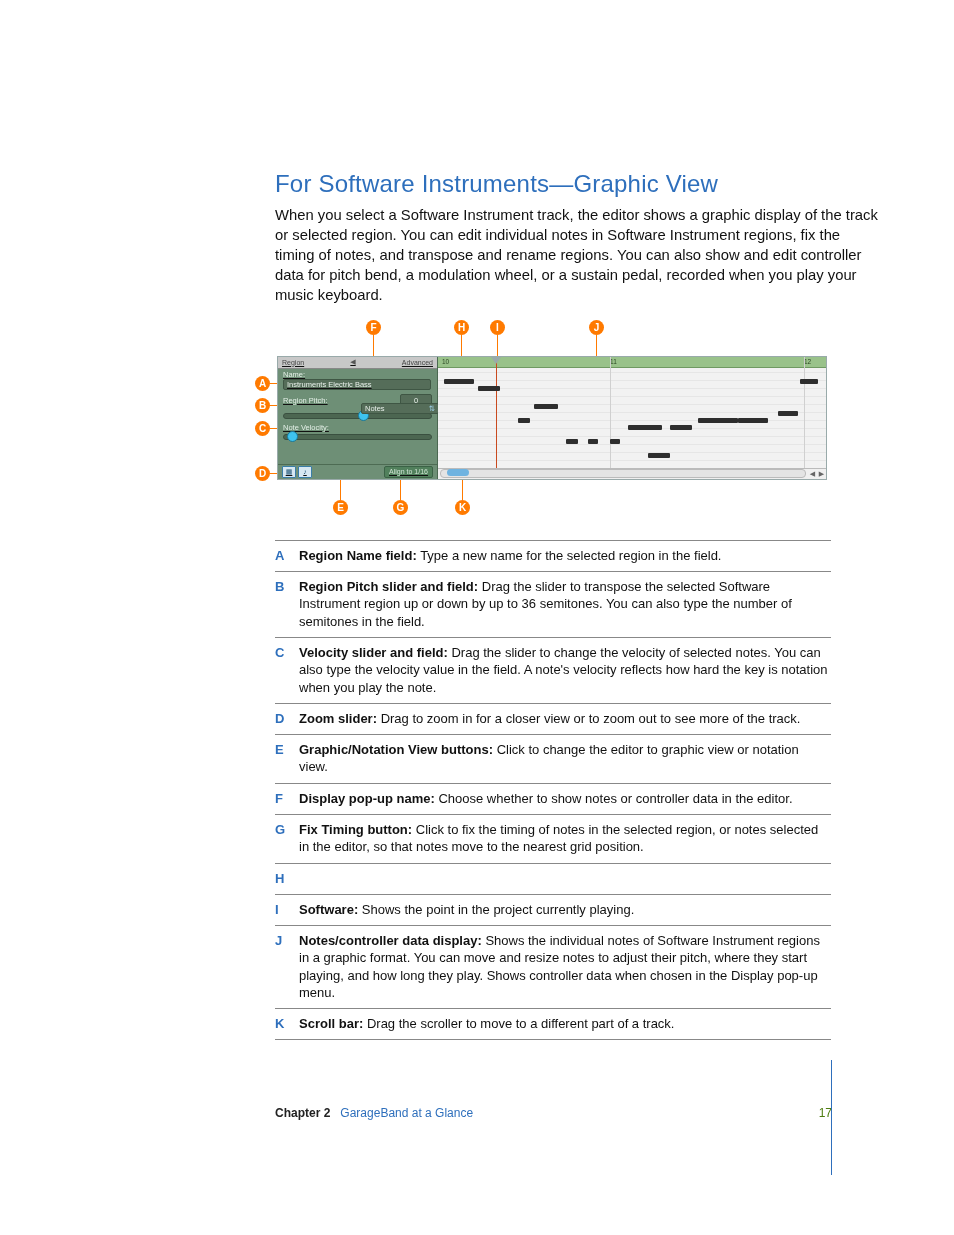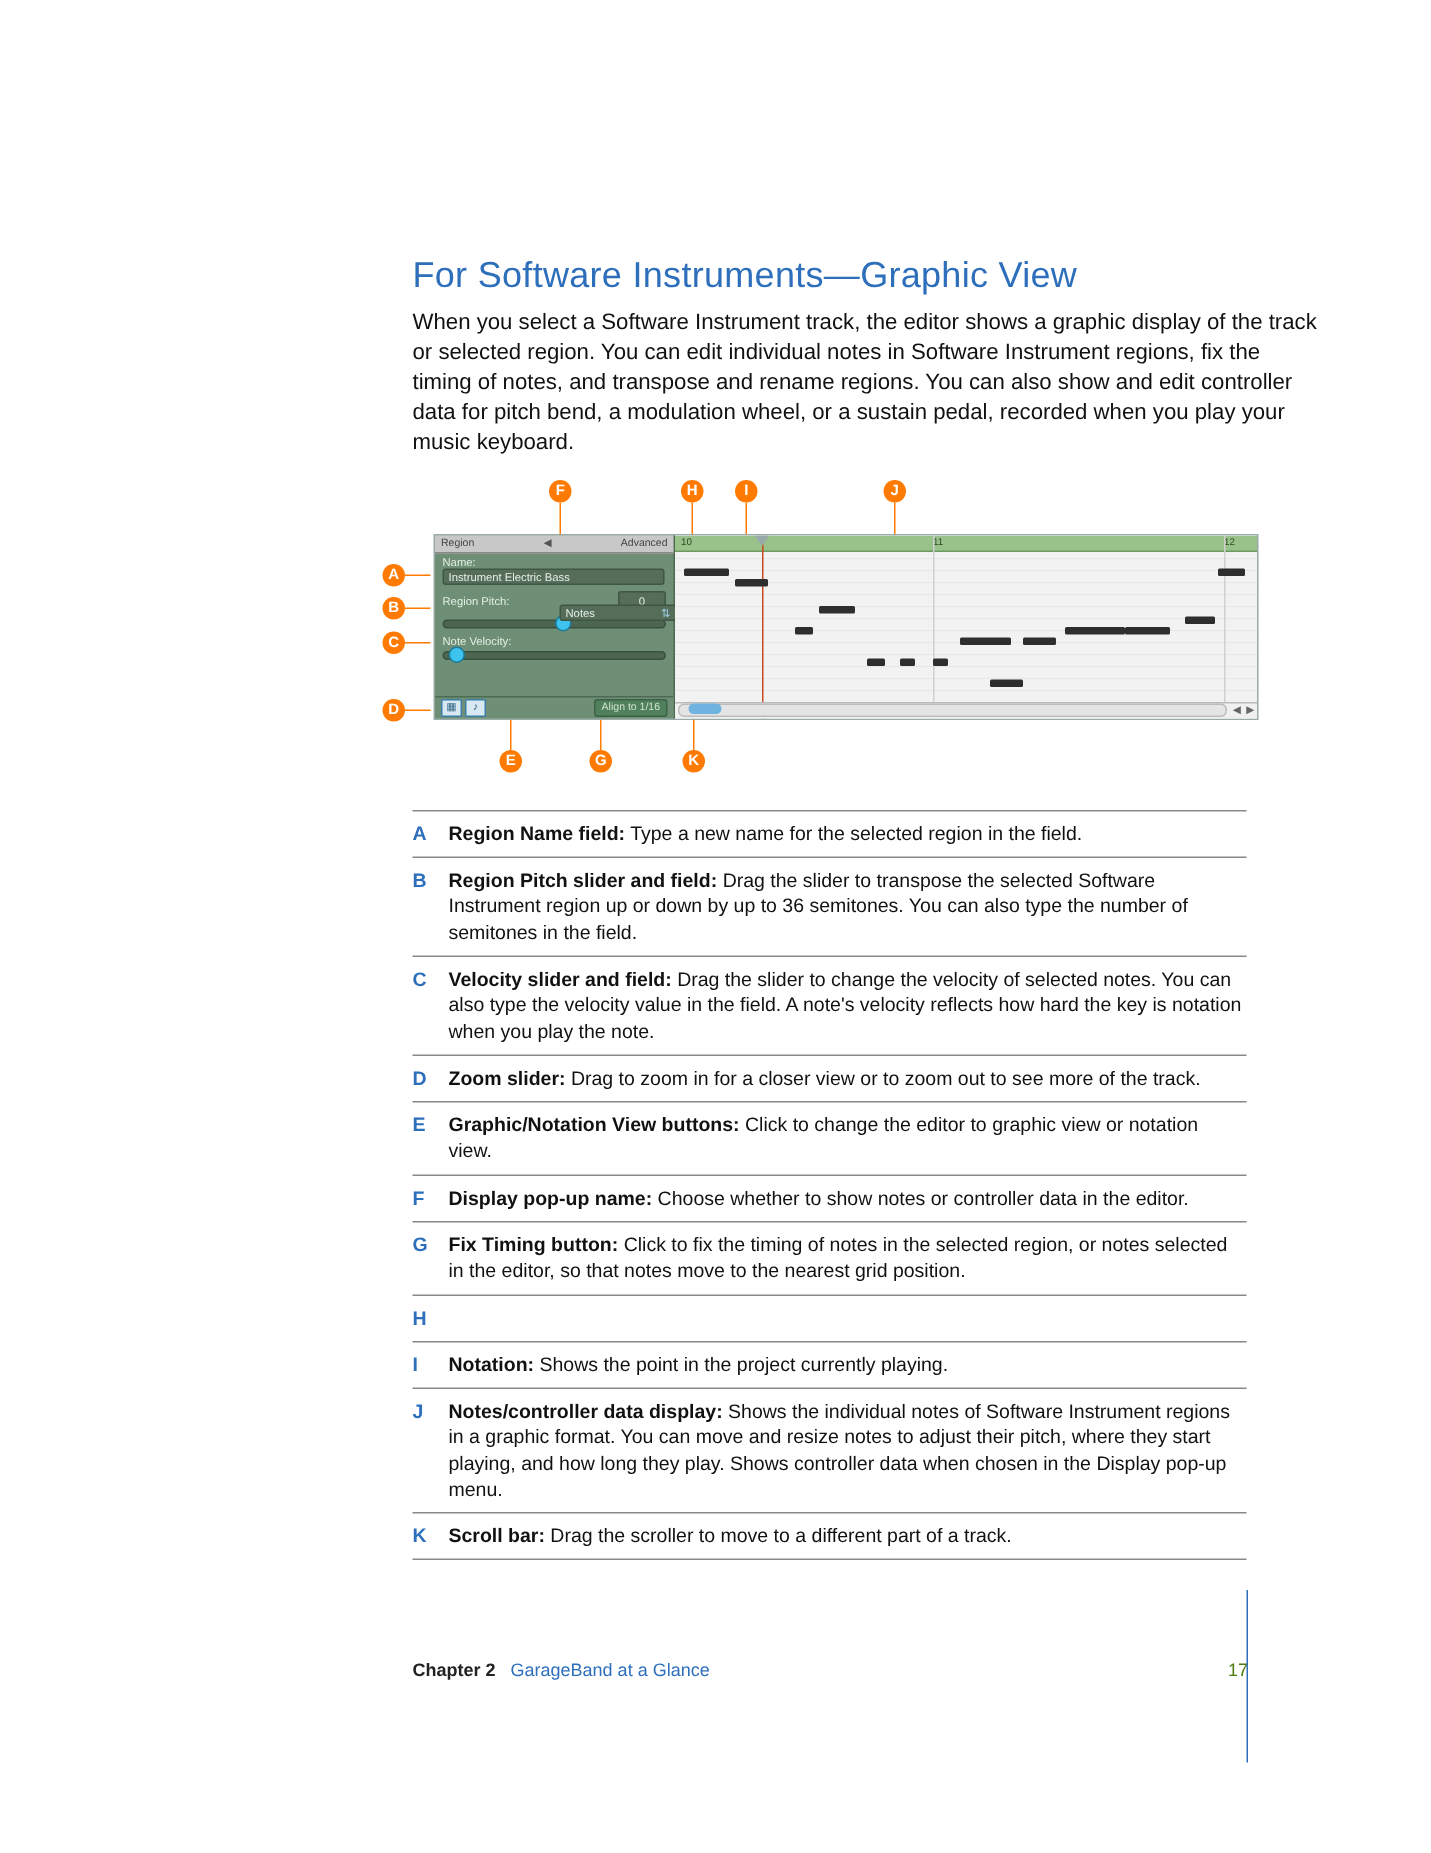--- a/index.html
+++ b/index.html
@@ -46,27 +46,28 @@
     line-height: 15px;
     text-align: center;
     font-family: Arial, sans-serif;
   }
   .callout-line {
     position: absolute;
     background: #ff7a00;
   }
   .editor-box {
     position: absolute;
-    left: 20px; top: 36px;
+    left: 8px; top: 36px;
     width: 550px; height: 124px;
     border: 1px solid #9aa;
     box-sizing: border-box;
     display: flex;
     font-size: 8px;
     font-family: "Lucida Grande", Arial, sans-serif;
+    text-decoration: underline;
   }
   .panel {
     width: 160px;
     background: #6e8f76;
     border-right: 1px solid #4b6851;
     display: flex;
     flex-direction: column;
     box-sizing: border-box;
     color: #dfe9e1;
   }
@@ -254,21 +255,21 @@
     <div class="editor-box">
       <div class="panel">
         <div class="panel-header">
           <span>Region</span>
           <span class="tri">◀</span>
           <span>Advanced</span>
         </div>
         <div class="panel-row">
           <div class="panel-label">Name:</div>
           <div class="panel-input wide">
-            <span>Instrument Electric Bass</span>
+            <span>Instruments Electric Bass</span>
           </div>
         </div>
         <div class="panel-row" style="display:flex;align-items:center;">
           <span class="panel-label" style="flex:1;">Region Pitch:</span>
           <span class="panel-pitch">0</span>
         </div>
         <div class="panel-row">
           <div class="slider-track">
             <div class="slider-thumb" style="left:50%;"></div>
           </div>
@@ -358,21 +359,21 @@
     </div>
     <div class="def-row">
       <div class="def-letter">G</div>
       <div class="def-body"><span class="def-term">Fix Timing button:</span><span> Click to fix the timing of notes in the selected region, or notes selected in the editor, so that notes move to the nearest grid position.</span></div>
     </div>
     <div class="def-row">
       <div class="def-letter">H</div>
     </div>
     <div class="def-row">
       <div class="def-letter">I</div>
-      <div class="def-body"><span class="def-term">Notation:</span><span> Shows the point in the project currently playing.</span></div>
+      <div class="def-body"><span class="def-term">Software:</span><span> Shows the point in the project currently playing.</span></div>
     </div>
     <div class="def-row">
       <div class="def-letter">J</div>
       <div class="def-body"><span class="def-term">Notes/controller data display:</span><span> Shows the individual notes of Software Instrument regions in a graphic format. You can move and resize notes to adjust their pitch, where they start playing, and how long they play. Shows controller data when chosen in the Display pop-up menu.</span></div>
     </div>
     <div class="def-row">
       <div class="def-letter">K</div>
       <div class="def-body"><span class="def-term">Scroll bar:</span><span> Drag the scroller to move to a different part of a track.</span></div>
     </div>
   </div>

